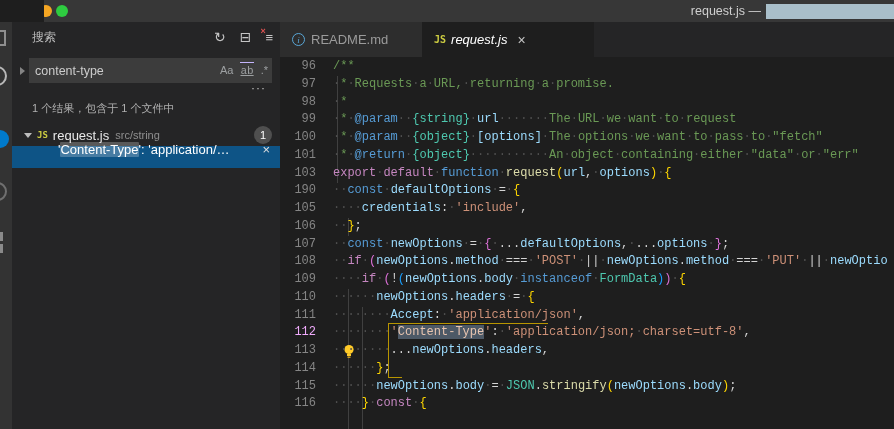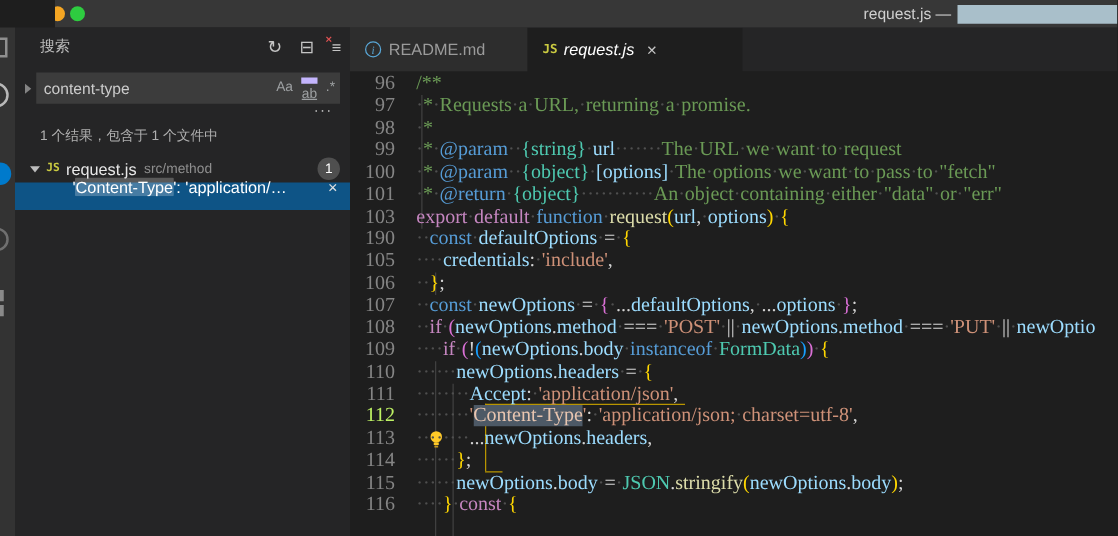--- a/index.html
+++ b/index.html
@@ -37,21 +37,21 @@
   .clear-list { font-size:13px; color:#c5c5c5; letter-spacing:-1px; }
   .clear-x { position:absolute; left:-5px; top:-3px; color:#e05252; font-size:9px; font-weight:bold; }
 
   .search-row { position:relative; margin:6px 8px 0 8px; display:flex; align-items:center; }
   .toggle-replace { width:0; height:0; border-top:4px solid transparent; border-bottom:4px solid transparent;
     border-left:5px solid #848484; margin-right:4px; flex:none; }
   .search-input { flex:1; height:25px; background:#3c3c3c; color:#cccccc; border:none; outline:none;
     font-size:12.5px; padding:0 66px 0 6px; font-family:"Liberation Sans","DejaVu Sans",sans-serif; }
   .input-opts { position:absolute; right:4px; top:4px; display:flex; gap:7px; color:#9da0a2; font-size:11px; }
   .opt { cursor:pointer; line-height:17px; }
-  .opt.word { text-decoration:underline; overline:1; border-top:5px solid #c4b5fd; }
+  .opt.word { text-decoration:underline; overline:1; border-top:1px solid #c4b5fd;font-family:Liberation Mono, monospace; }
   .more-row { display:flex; justify-content:flex-end; padding:0 14px; height:12px; }
   .more-dots { color:#c5c5c5; font-size:12px; letter-spacing:1px; line-height:10px; cursor:pointer; }
 
   .result-summary { padding:6px 8px 8px 20px; font-size:11px; color:#b0b0b0; }
 
   .file-row { display:flex; align-items:center; height:22px; padding:0 8px 0 12px; cursor:pointer; }
   .twistie-open { width:0; height:0; border-left:4px solid transparent; border-right:4px solid transparent;
     border-top:5px solid #bdbdbd; margin-right:5px; flex:none; }
   .js-badge { color:#cbcb41; font-size:9px; font-weight:bold; margin-right:5px; font-family:"DejaVu Sans Mono",monospace; }
   .file-name { font-size:13px; color:#e8e8e8; }
@@ -72,25 +72,25 @@
   .tab.inactive { background:#2d2d2d; color:#9b9b9b; width:142px; }
   .tab.active { background:#1e1e1e; color:#ffffff; width:172px; }
   .info-icon { display:inline-flex; width:13px; height:13px; border:1px solid #59a7d7; border-radius:50%;
     color:#59a7d7; font-size:9px; align-items:center; justify-content:center; margin-right:6px;
     font-family:"Liberation Serif",serif; font-style:italic; }
   .tab .js-badge { font-size:10px; }
   .tab-name.italic { font-style:italic; }
   .tab-close { margin-left:10px; color:#c5c5c5; font-size:14px; cursor:pointer; }
 
   .code-area { position:relative; flex:1; overflow:hidden;
-    font-family:Liberation Serif, serif; font-size:16px; }
+    font-family:Liberation Mono, monospace; font-size:12px; }
   .code-lines { position:absolute; left:0; top:1px; right:0; }
   .code-line { display:flex; height:17.75px; line-height:17.75px; white-space:pre; }
   .gutter { width:36px; flex:none; text-align:right; color:#858585; }
-  .gutter.cur { color:#bef264; }
+  .gutter.cur { color:#f0abfc; }
   .lc { flex:1; padding-left:17px; overflow:hidden; }
   .tok.cm  { color:#6a9955; }
   .tok.kw  { color:#569cd6; }
   .tok.ctl { color:#c586c0;margin-top:45px; }
   .tok.fn  { color:#dcdcaa; }
   .tok.vr  { color:#9cdcfe; }
   .tok.st  { color:#ce9178; }
   .tok.ty  { color:#4ec9b0; }
   .tok.pl  { color:#d4d4d4; }
   .tok.b1  { color:#ffd700; }
@@ -152,21 +152,21 @@
     <div class="more-row">
       <span class="more-dots">···</span>
     </div>
 
     <div class="result-summary">1 个结果，包含于 1 个文件中</div>
 
     <div class="file-row">
       <span class="twistie-open"></span>
       <span class="js-badge">JS</span>
       <span class="file-name">request.js</span>
-      <span class="file-path">src/method</span>
+      <span class="file-path">src/string</span>
       <span class="count-badge">1</span>
     </div>
 
     <div class="match-row">
       <span class="match-text"><span>'</span><span class="match-hl">Content-Type</span><span>': 'application/…</span></span>
       <span class="match-close">×</span>
     </div>
   </div>
 
   <div class="editor">

